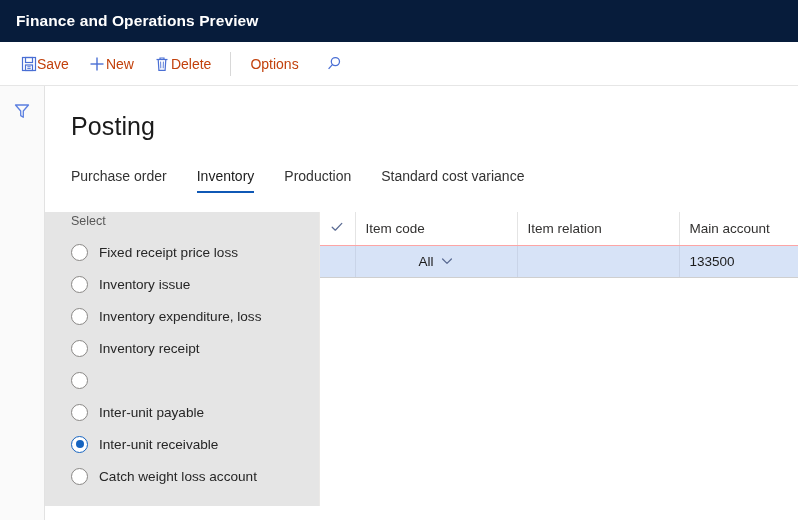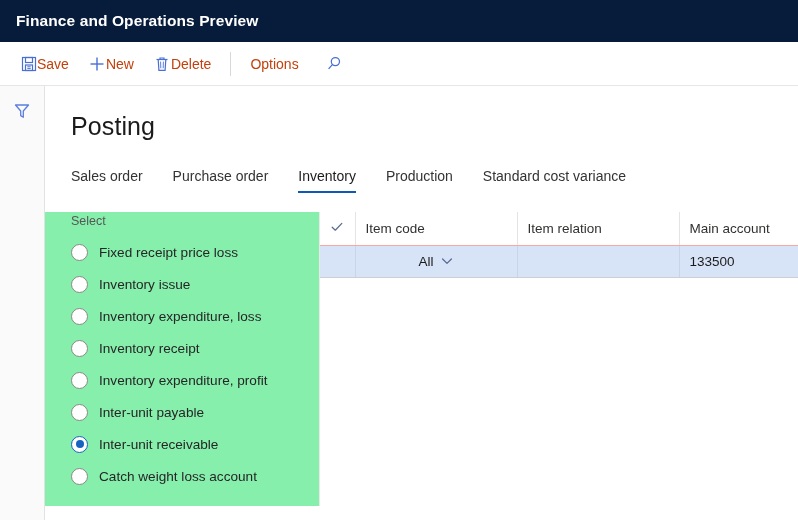--- a/index.html
+++ b/index.html
@@ -122,21 +122,21 @@
   .panes {
     display: flex;
     margin-top: 19px;
     height: calc(100% - 140px);
   }
 
   
   .select-panel {
     width: 275px;
     flex: 0 0 275px;
-    background: #86efac;
+    background: #e5e5e5;
     border-right: 1px solid #ebe9e7;
     padding: 0 0 0 26px;
   }
   .select-label {
     font-size: 12.5px;
     color: #575757;
     padding-top: 2px;
     padding-bottom: 8px;
   }
   .radio-row {
@@ -288,23 +288,20 @@
       </span>
     </div>
   </div>
 
   <div class="content">
 
     <div class="page-title">Posting</div>
 
     <div class="tabstrip">
       <div class="tab">
-        <span>Sales order</span>
-      </div>
-      <div class="tab">
         <span>Purchase order</span>
       </div>
       <div class="tab active">
         <span>Inventory</span>
       </div>
       <div class="tab">
         <span>Production</span>
       </div>
       <div class="tab">
         <span>Standard cost variance</span>
@@ -327,21 +324,20 @@
         <div class="radio-row">
           <span class="radio"></span>
           <span class="radio-label">Inventory expenditure, loss</span>
         </div>
         <div class="radio-row">
           <span class="radio"></span>
           <span class="radio-label">Inventory receipt</span>
         </div>
         <div class="radio-row">
           <span class="radio"></span>
-          <span class="radio-label">Inventory expenditure, profit</span>
         </div>
         <div class="radio-row">
           <span class="radio"></span>
           <span class="radio-label">Inter-unit payable</span>
         </div>
         <div class="radio-row checked">
           <span class="radio"></span>
           <span class="radio-label">Inter-unit receivable</span>
         </div>
         <div class="radio-row">

